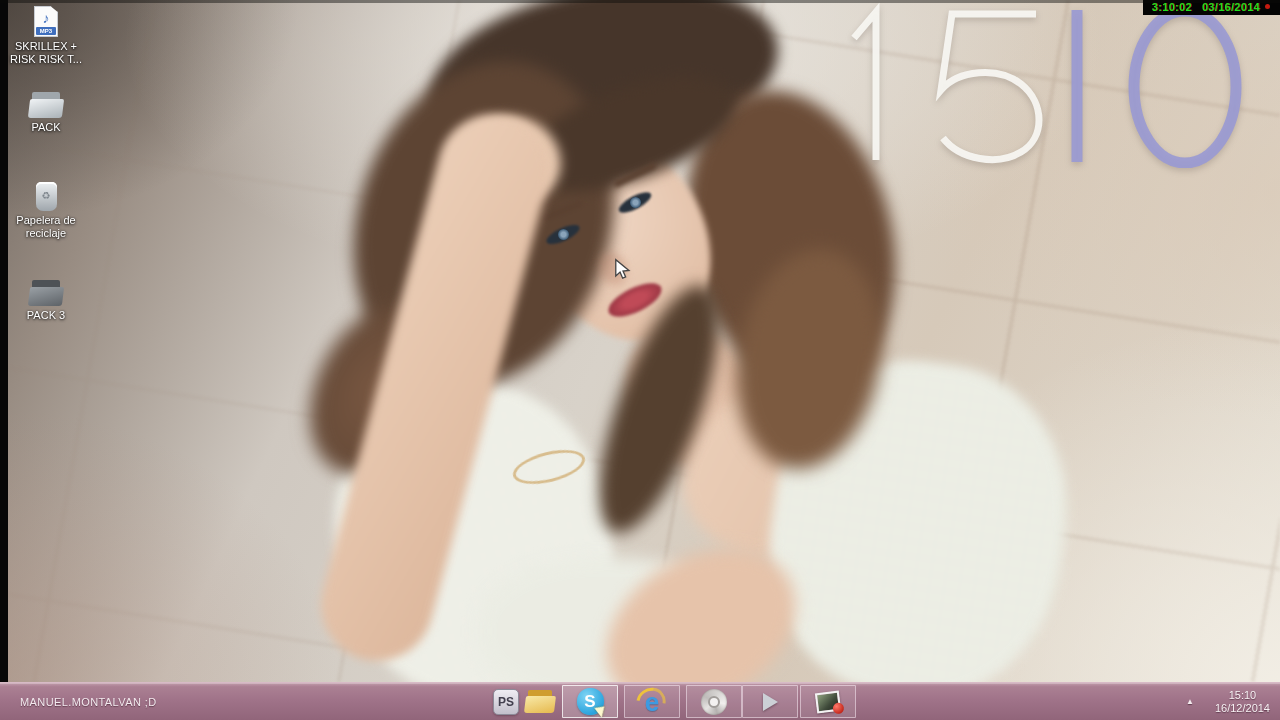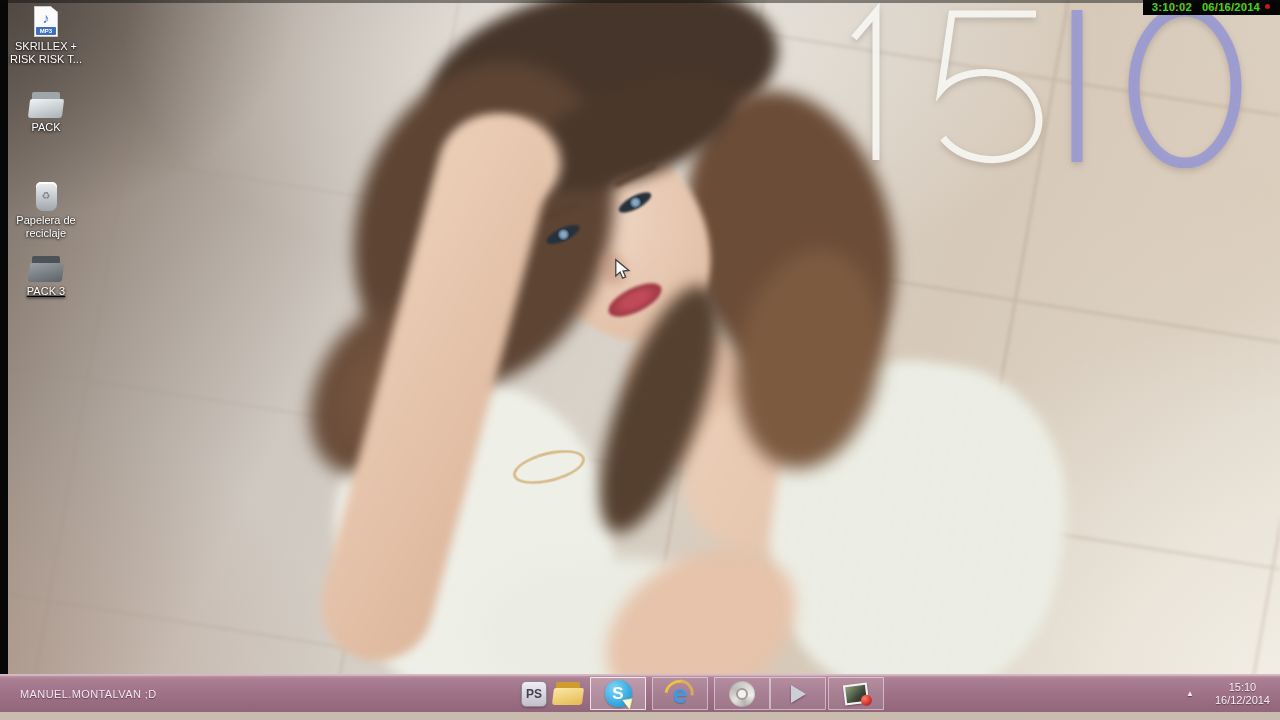--- a/index.html
+++ b/index.html
@@ -86,26 +86,26 @@
   .art-folder-dark{width:34px;height:26px;}
   .art-folder-dark .fb{background:#4e5256;}
   .art-folder-dark .ff{background:linear-gradient(165deg,#9aa0a5,#5d6267);}
   .art-bin{width:21px;height:29px;background:linear-gradient(180deg,#eef1f3,#9fa6ac);border-radius:5px 5px 7px 7px;box-shadow:inset 0 2px 0 #ffffff;}
   .art-bin .rec{position:absolute;left:0;right:0;top:8px;font-size:10px;color:#7d858c;}
 
   
   .cursor{position:absolute;left:614px;top:258px;}
 
   
-  .taskbar{position:absolute;left:0;bottom:8px;width:1280px;height:38px;
+  .taskbar{position:absolute;left:0;bottom:0;width:1280px;height:38px;
     background:linear-gradient(180deg,#c29dac 0,#ab8093 10%,#a07389 45%,#91657a 100%);
     border-top:1px solid #d8bac6;box-shadow:inset 0 1px 0 rgba(255,255,255,.25);}
   .tb-user{position:absolute;left:20px;top:0;height:100%;display:flex;align-items:center;
     color:#f3e9ee;font-size:11px;letter-spacing:.4px;text-shadow:0 1px 1px rgba(60,30,45,.6);}
-  .tb-btn{position:absolute;top:2px;height:33px;display:flex;align-items:center;justify-content:center;cursor:pointer;margin-left:28px;}
+  .tb-btn{position:absolute;top:2px;height:33px;display:flex;align-items:center;justify-content:center;cursor:pointer;}
   .tb-btn.plain{width:32px;}
   .tb-btn.framed{width:56px;border:1px solid rgba(246,232,240,.55);background:rgba(255,255,255,.10);border-radius:1px;}
   .tb-btn.active{background:rgba(255,255,255,.22);border-color:rgba(255,255,255,.75);}
   .ti-ps{width:26px;height:26px;border-radius:5px;background:linear-gradient(180deg,#efedf3,#c2bfcb);
     border:1px solid #8d8a98;color:#43404f;font-size:12px;font-weight:bold;display:flex;align-items:center;justify-content:center;box-shadow:0 1px 2px rgba(70,40,55,.4);}
   .ti-folder{width:30px;height:23px;}
   .ti-folder .fb{background:#cf9d2f;}
   .ti-folder .ff{background:linear-gradient(165deg,#f8e9a8,#e6b94e);}
   .ti-skype{position:relative;width:27px;height:27px;border-radius:48%;color:#fff;font-size:17px;font-weight:bold;
     background:radial-gradient(circle at 35% 30%,#7fd4f4,#29a3dd 72%);display:flex;align-items:center;justify-content:center;box-shadow:0 1px 2px rgba(40,70,95,.5);}
@@ -162,21 +162,21 @@
   <svg class="clockw" viewBox="0 0 420 168">
     <path d="M14 38 L36 12 L36 160" fill="none" stroke="#f7f5f1" stroke-width="7" opacity="0.95"></path>
     <path d="M196 14 L112 14 L101 90 C118 70 158 66 181 84 C205 103 205 138 181 152 C158 166 120 160 103 138" fill="none" stroke="#f7f5f1" stroke-width="7" opacity="0.95"></path>
     <path d="M237 10 L237 162" fill="none" stroke="#9a9ad2" stroke-width="11" opacity="0.92"></path>
     <ellipse cx="345" cy="87" rx="51" ry="76" fill="none" stroke="#9a9ad2" stroke-width="11" opacity="0.92"></ellipse>
   </svg>
 
   <div class="recorder">
     <span>3:10:02</span>
     <span>&nbsp;</span>
-    <span>06/16/2014</span><span class="rdot"></span>
+    <span>03/16/2014</span><span class="rdot"></span>
   </div>
 
   <div class="dicon" style="top:6px;">
     <div class="art art-mp3">
       <div class="note">♪</div>
       <div class="badge">MP3</div>
     </div>
     <div class="lbl">
       <div>SKRILLEX +</div>
       <div>RISK RISK   T...</div>
@@ -196,21 +196,21 @@
   <div class="dicon" style="top:182px;">
     <div class="art art-bin">
       <div class="rec">♻</div>
     </div>
     <div class="lbl">
       <div>Papelera de</div>
       <div>reciclaje</div>
     </div>
   </div>
 
-  <div class="dicon" style="top:256px;text-decoration:underline;">
+  <div class="dicon" style="top:280px;">
     <div class="art fold art-folder-dark">
       <div class="fb"></div>
       <div class="ff"></div>
     </div>
     <div class="lbl">
       <div>PACK 3</div>
     </div>
   </div>
 
   <div class="edge-left"></div>

